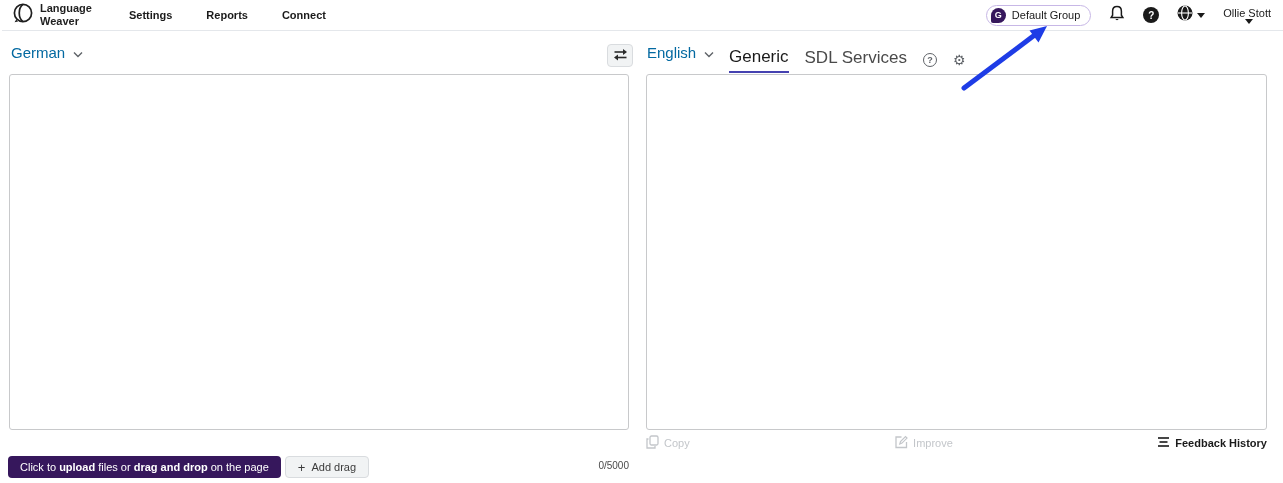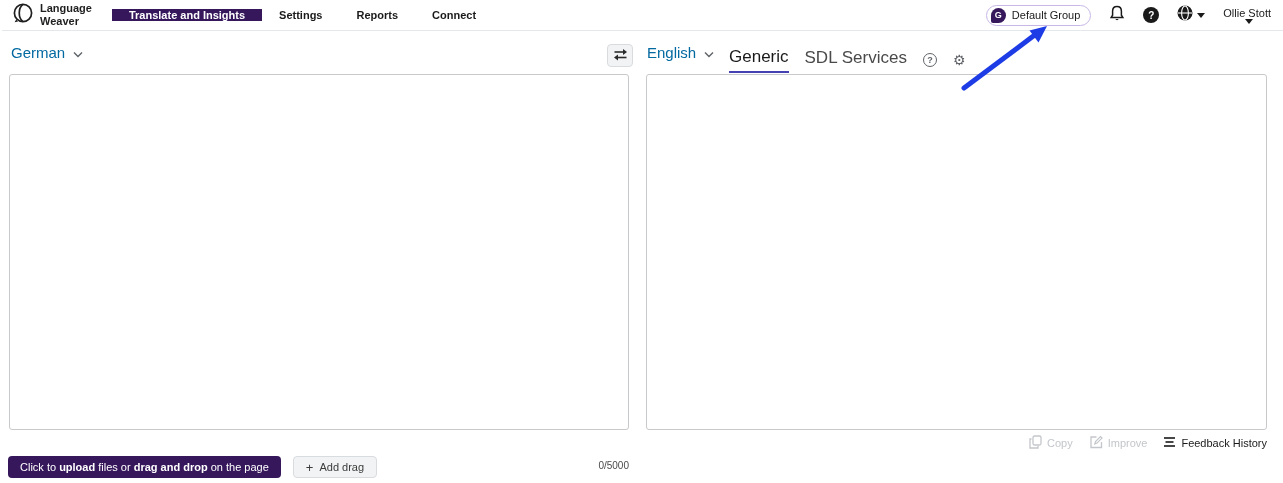--- a/index.html
+++ b/index.html
@@ -46,27 +46,27 @@
   
   .panel { position: absolute; top: 74px; height: 356px; background: #fff; border: 1px solid #c8c9cb;
            border-radius: 3px; }
   .panel-source { left: 9px; width: 620px; cursor: text; }
   .panel-target { left: 646px; width: 621px; }
   .char-count { position: absolute; top: 460px; left: 9px; width: 620px; text-align: right;
                 font-size: 10px; color: #4a4a4a; }
 
   
   .target-actions { position: absolute; top: 435px; left: 646px; width: 621px; display: flex;
-                    justify-content: flex-end; align-items: center; gap: 16px; }
+                    justify-content: space-between; align-items: center; gap: 16px; }
   .action { display: flex; align-items: center; gap: 5px; font-size: 11px; cursor: pointer; }
   .action.disabled { color: #c3c6ca; }
-  .action.enabled { color: #1a1a1a; font-weight: 400; }
-
-  
-  .footer-row { position: absolute; left: 8px; top: 456px; display: flex; align-items: center; gap: 12px; }
+  .action.enabled { color: #1a1a1a; font-weight: 700; }
+
+  
+  .footer-row { position: absolute; left: 8px; top: 456px; display: flex; align-items: center; gap: 4px; }
   .upload-btn { background: #36175c; color: #fff; border: none; border-radius: 4px; height: 22px;
                 padding: 0 12px; font-size: 11px; display: flex; align-items: center; cursor: pointer;
                 font-family: "Liberation Sans", sans-serif; }
   .upload-btn b { font-weight: 700; }
   .addlabel-btn { background: #f1f3f4; border: 1px solid #d9dcdf; border-radius: 4px; height: 22px;
                   padding: 0 12px; font-size: 11px; color: #3c3c3c; display: flex; align-items: center;
                   gap: 6px; cursor: pointer; font-family: "Liberation Sans", sans-serif; }
   .addlabel-plus { font-size: 13px; color: #3c3c3c; }
 
   
@@ -84,21 +84,20 @@
         <path d="M 4.2 17.4 L 2.6 20.2 L 6.1 19.4 Z" fill="#1f1f1f"></path>
       </svg>
     </span>
     <span class="logo-text">
       <div>Language</div>
       <div>Weaver</div>
     </span>
   </div>
 
   <nav class="navtabs">
-    <div class="navtab active">Translate and Insights</div>
     <div class="navtab">Settings</div>
     <div class="navtab">Reports</div>
     <div class="navtab">Connect</div>
   </nav>
 
   <div class="nav-right">
     <div class="group-pill">
       <span class="group-badge">G</span>
       <span class="group-label">Default Group</span>
     </div>

